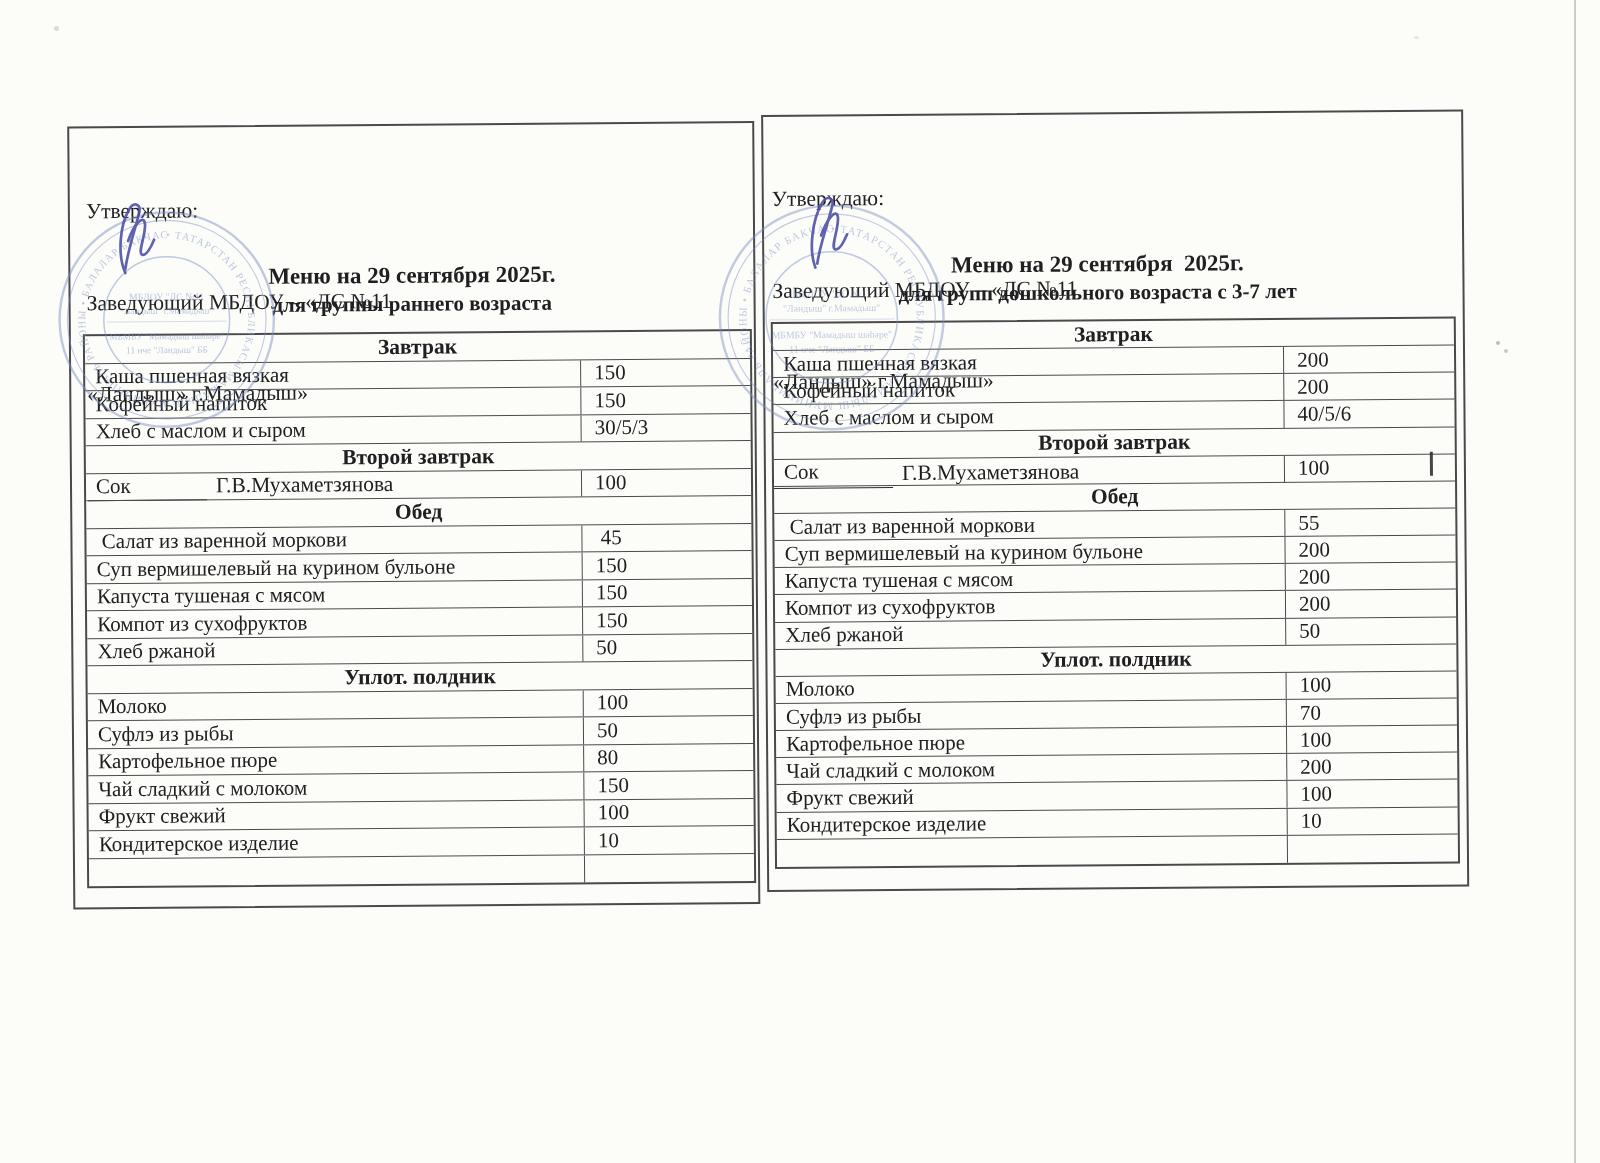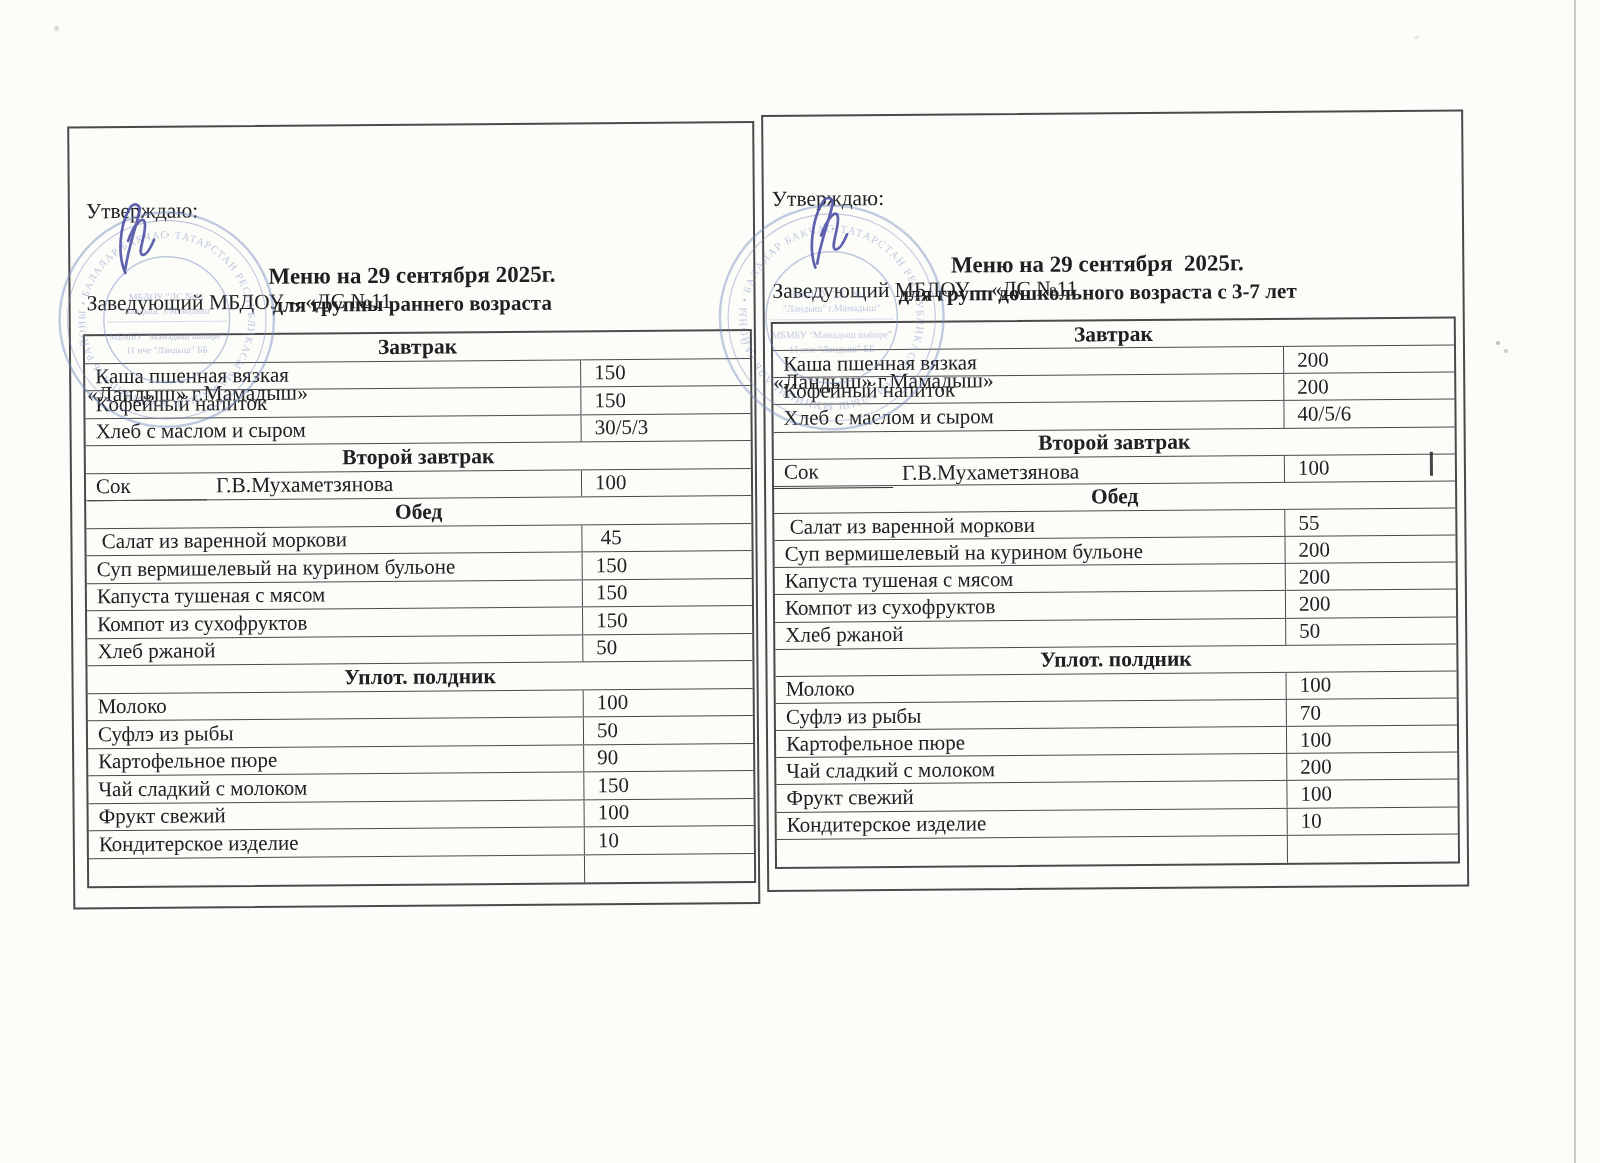--- a/index.html
+++ b/index.html
@@ -114,21 +114,21 @@
         <div class="trow titem">
           <div class="cname">Молоко</div>
           <div class="cval">100</div>
         </div>
         <div class="trow titem">
           <div class="cname">Суфлэ из рыбы</div>
           <div class="cval">50</div>
         </div>
         <div class="trow titem">
           <div class="cname">Картофельное пюре</div>
-          <div class="cval">90</div>
+          <div class="cval">80</div>
         </div>
         <div class="trow titem">
           <div class="cname">Чай сладкий с молоком</div>
           <div class="cval">150</div>
         </div>
         <div class="trow titem">
           <div class="cname">Фрукт свежий</div>
           <div class="cval">100</div>
         </div>
         <div class="trow titem">

